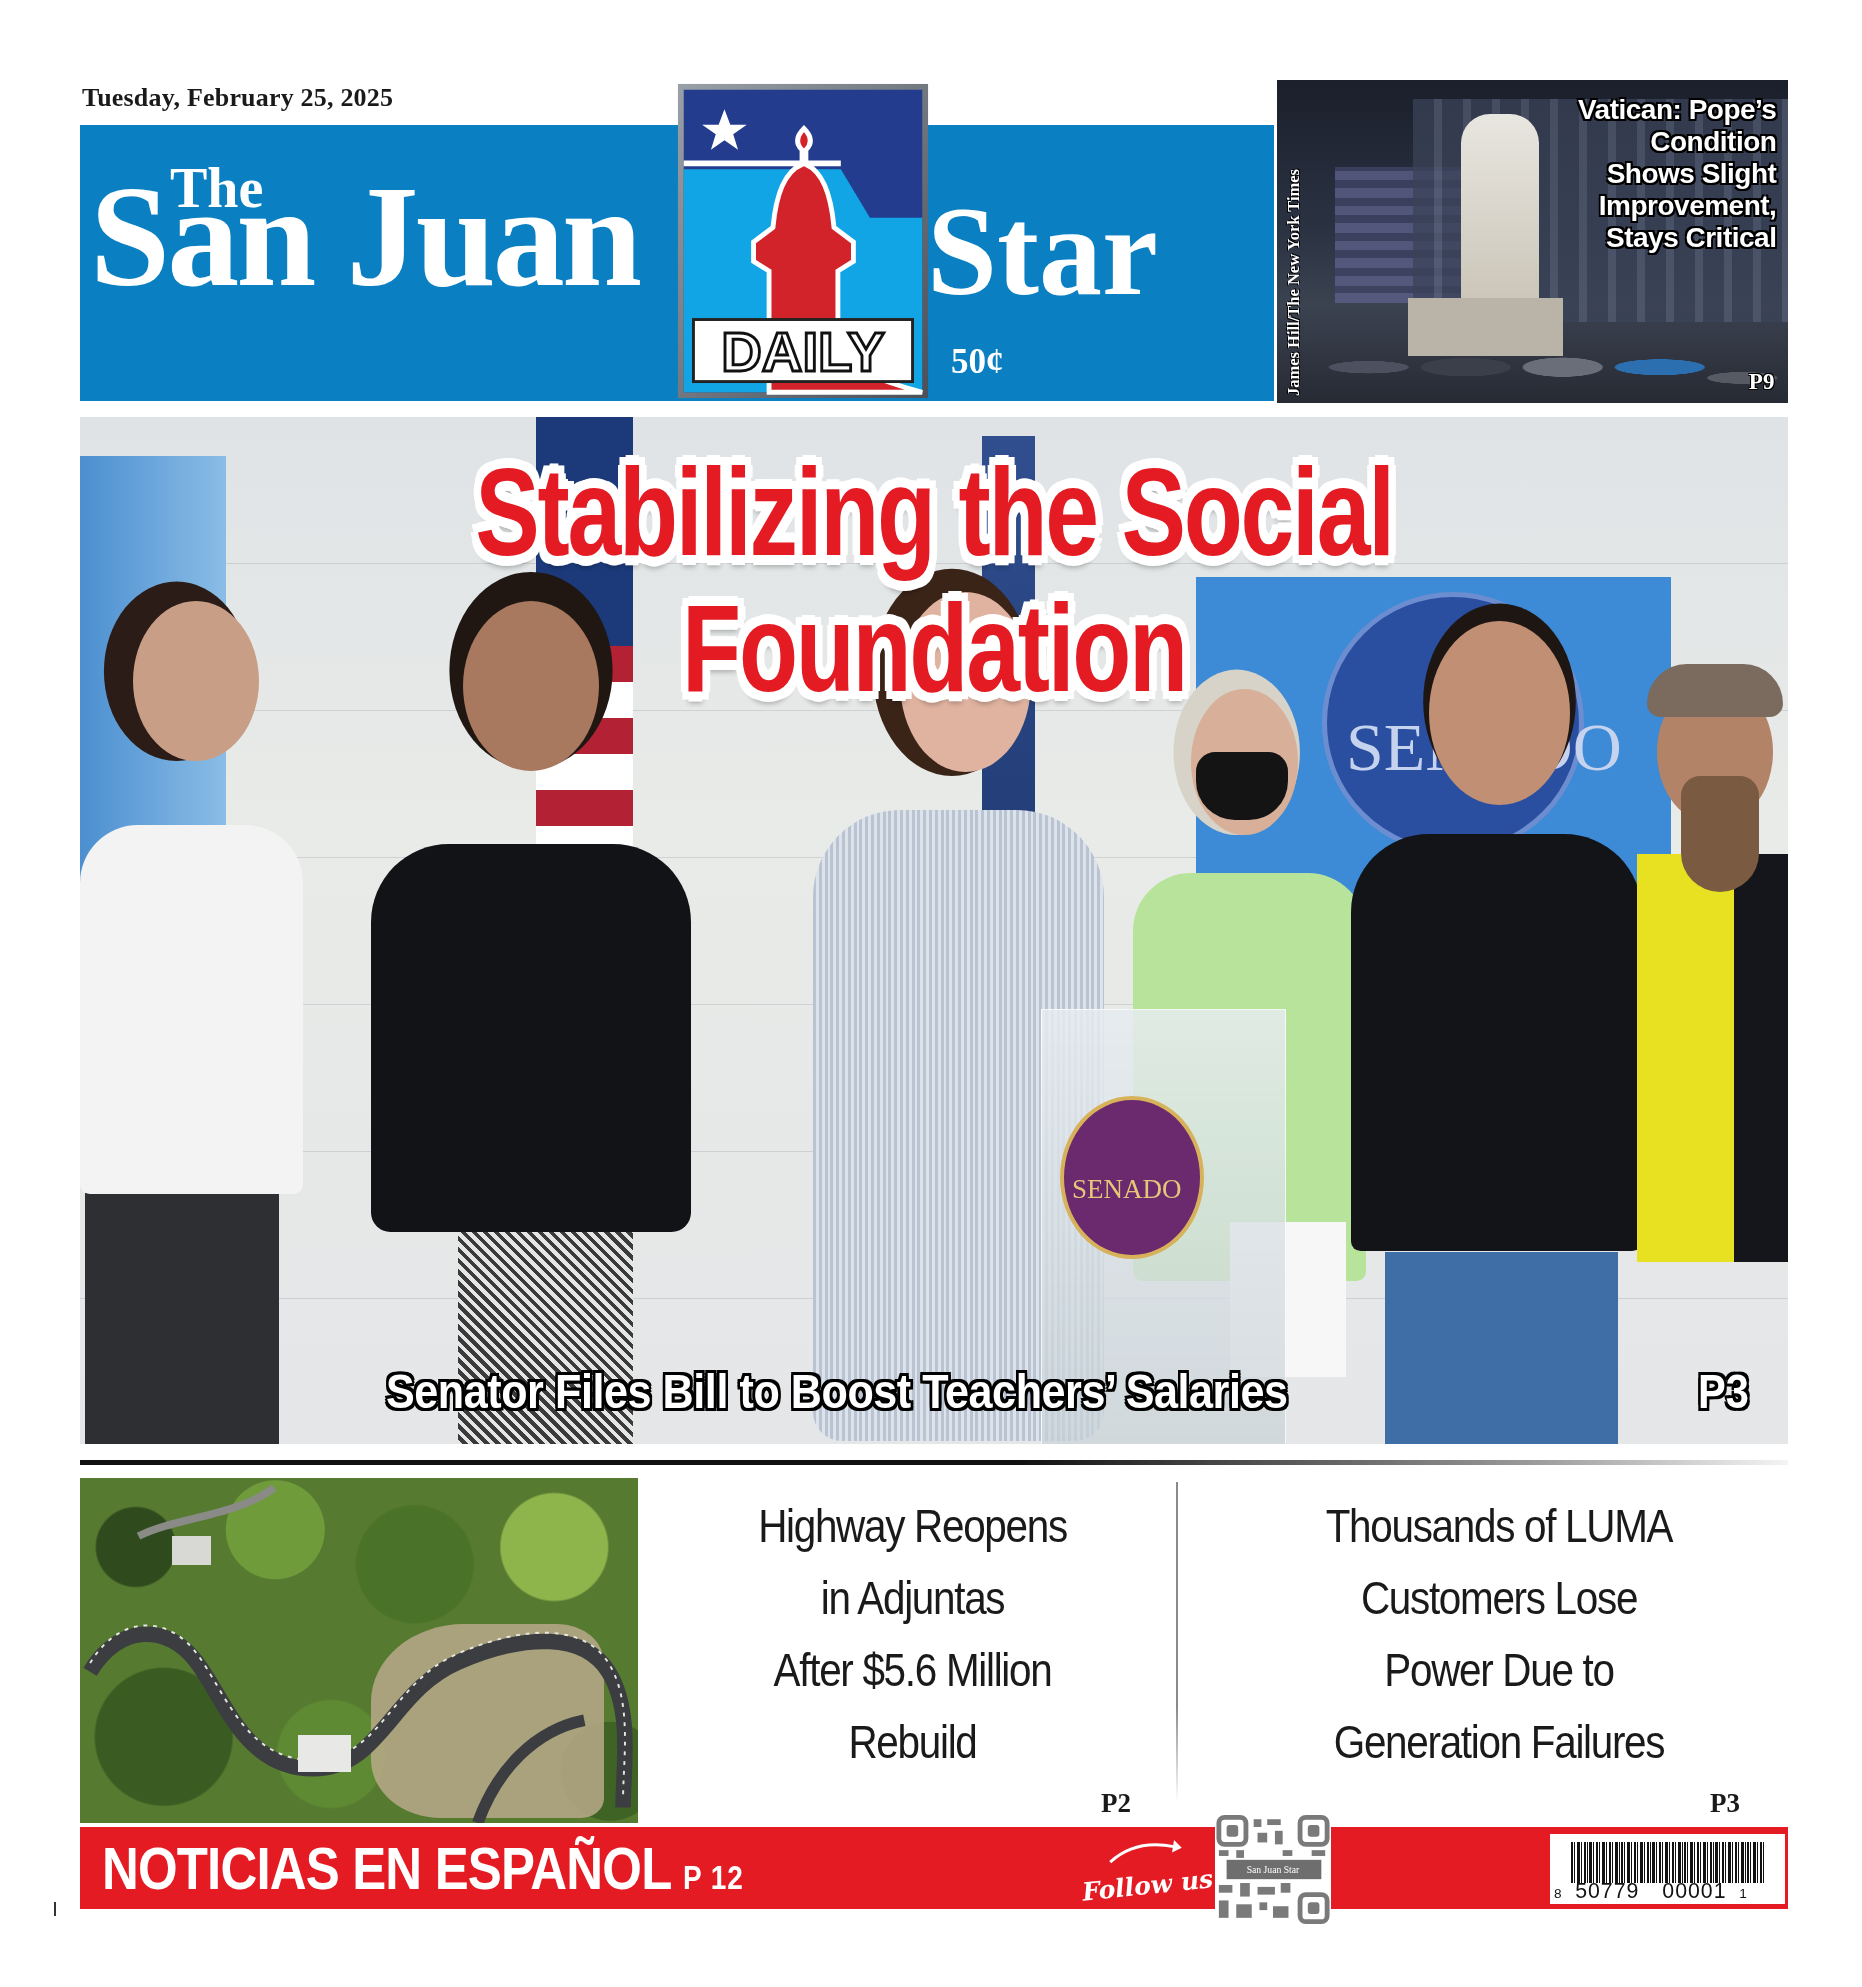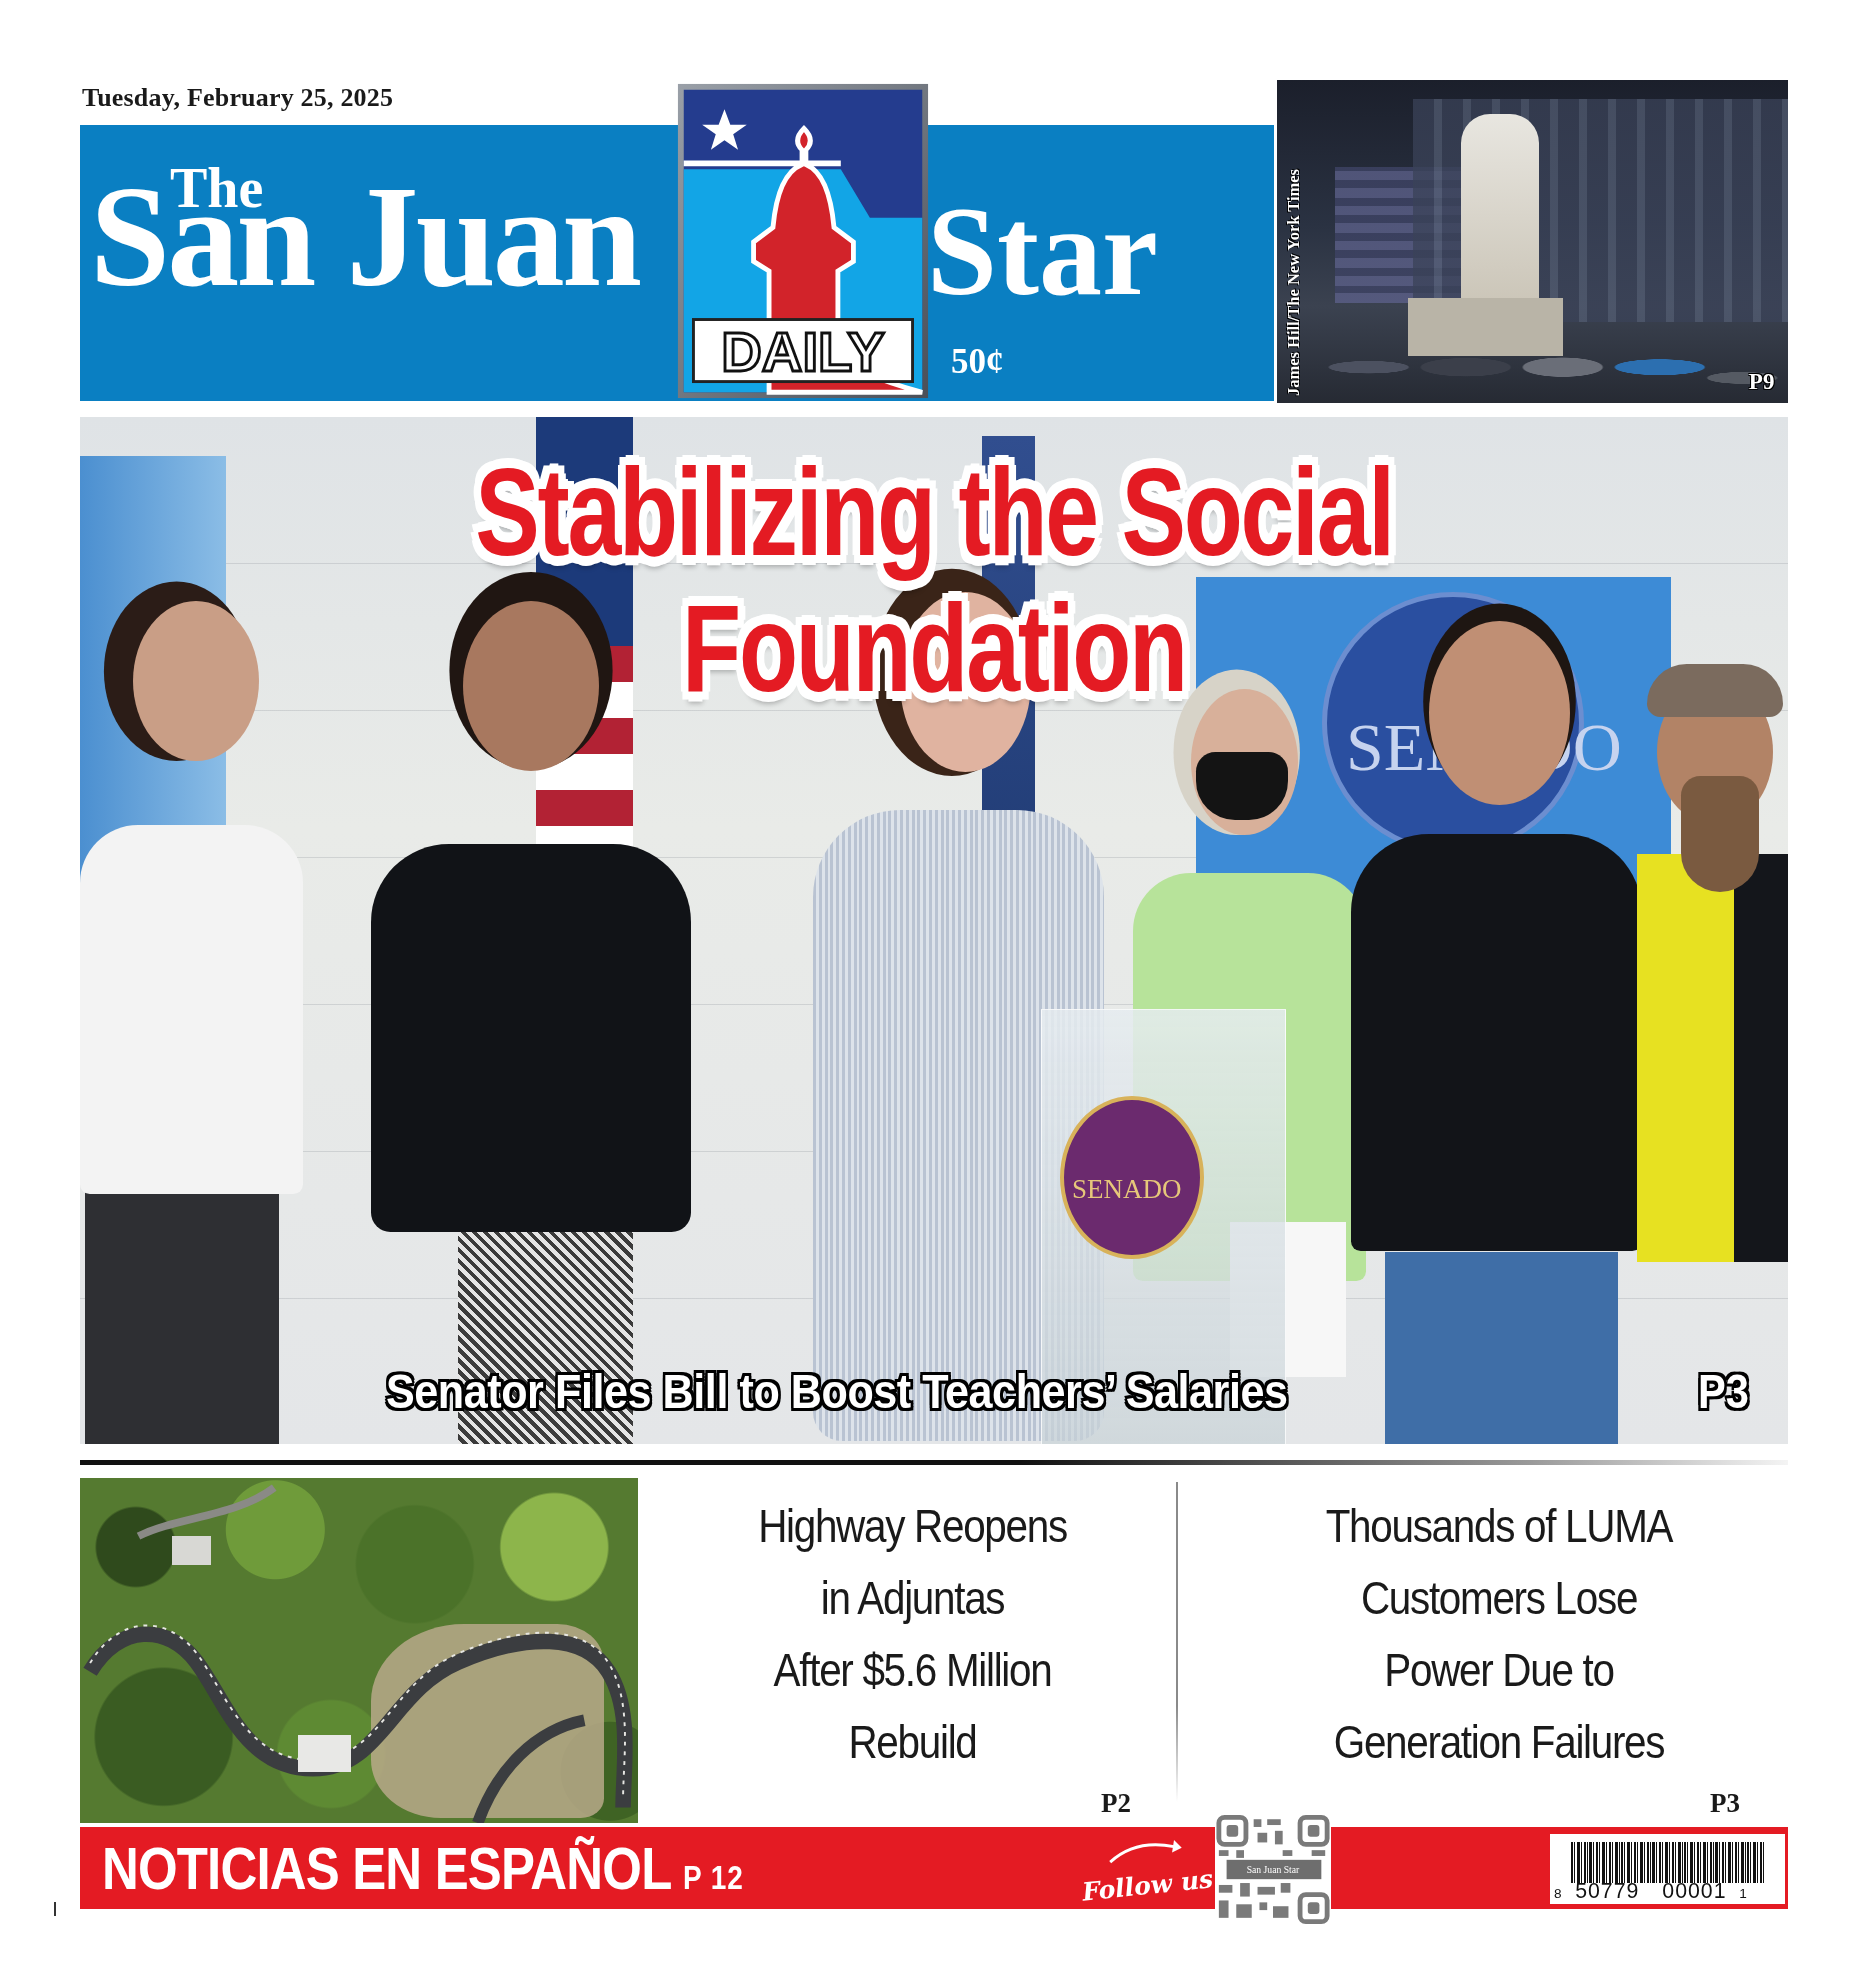--- a/index.html
+++ b/index.html
@@ -146,20 +146,27 @@
 
 <div class="abs teaser">
   <div class="teaser-building2"></div>
   <div class="teaser-building"></div>
   <div class="teaser-statue"></div>
   <div class="teaser-base"></div>
   <div class="teaser-crowd"></div>
   <div class="teaser-credit">
     <span>James Hill/The New York Times</span>
   </div>
+  <div class="teaser-head">
+    <div>Vatican: Pope’s</div>
+    <div>Condition</div>
+    <div>Shows Slight</div>
+    <div>Improvement,</div>
+    <div>Stays Critical</div>
+  </div>
   <div class="teaser-page">P9</div>
 </div>
 
 <div class="abs hero">
   <div class="hero-wallpanel"></div>
   <div class="hero-bluepanel-left"></div>
   <div class="hero-bluepanel-right"></div>
   <div class="hero-seal-bg"></div>
   <div class="hero-seal-text">SENADO</div>
   <div class="hero-flag-us"></div>

